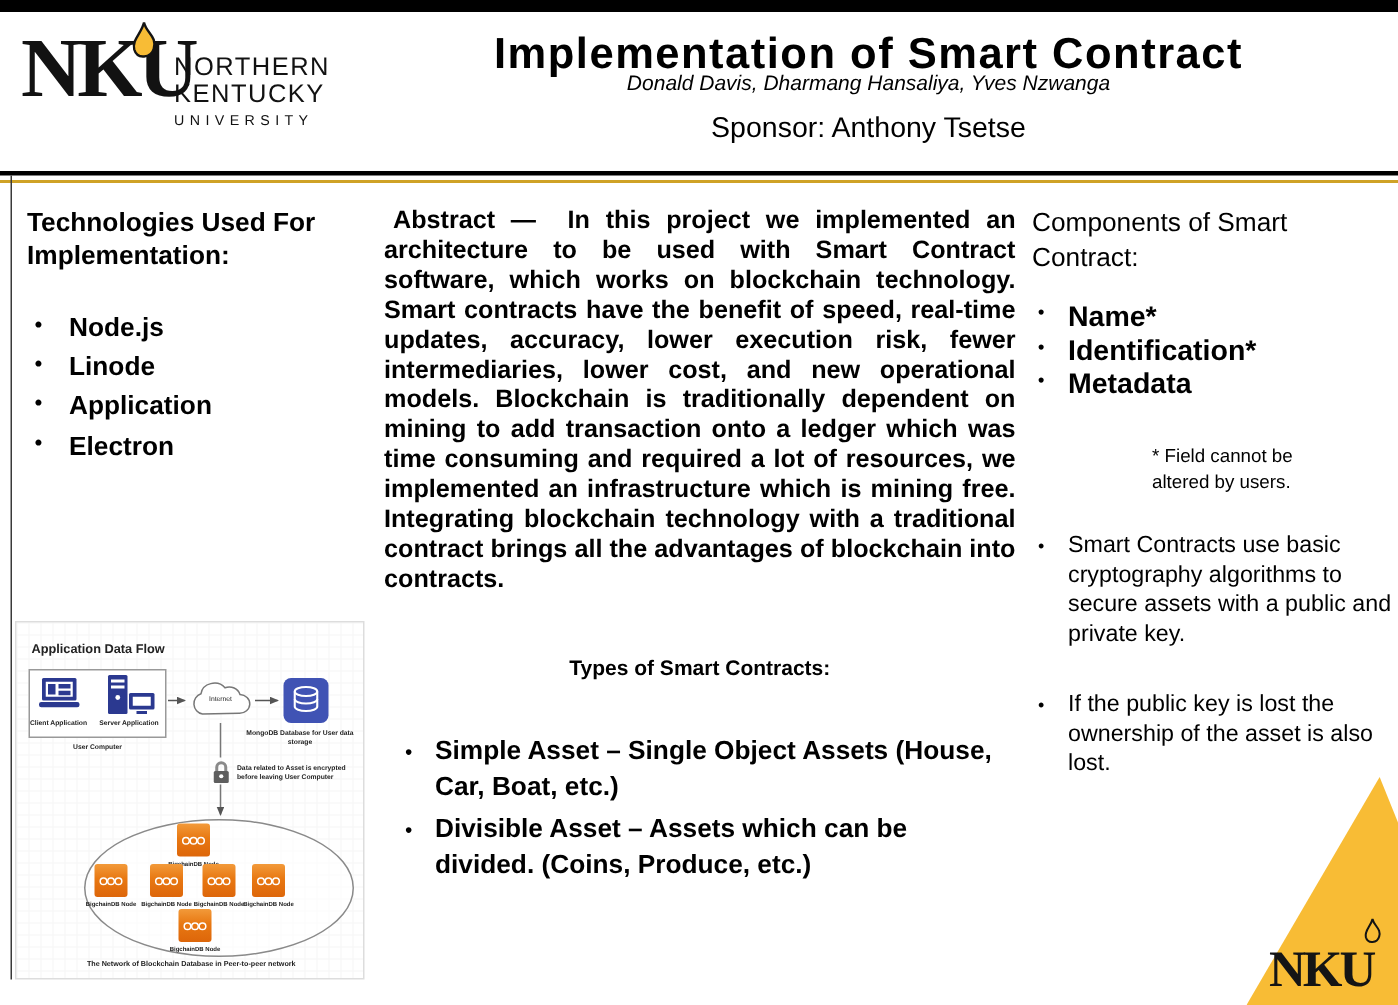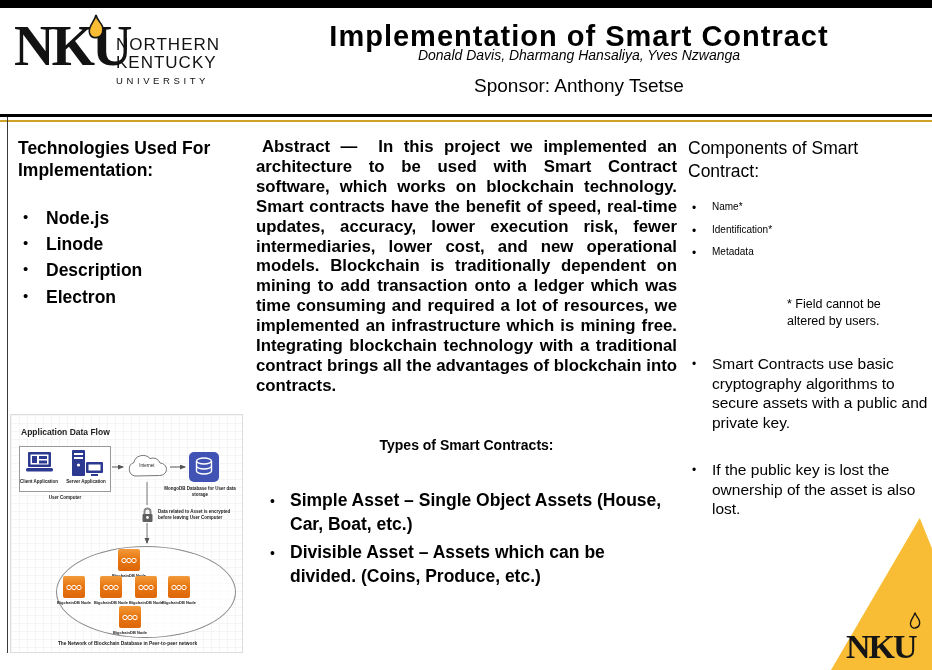--- a/index.html
+++ b/index.html
@@ -81,23 +81,23 @@
                    font-size:14px; font-weight:bold; }
   .types-list { position:absolute; left:268px; top:488px; width:404px; list-style:none; }
   .types-list li { position:relative; padding-left:22px; font-size:17.5px; font-weight:bold;
                    line-height:24px; margin-bottom:4px; }
   .types-list li::before { content:"•"; position:absolute; left:2px; top:1px; font-size:14px; font-weight:normal; }
 
   
   .right-heading { position:absolute; left:688px; top:137px; width:242px;
                    font-size:17.5px; font-weight:normal; line-height:1.3; }
   .comp-list { position:absolute; left:690px; top:201px; width:220px; list-style:none; }
-  .comp-list li { position:relative; padding-left:22px; font-size:10px; height:22.6px; }
+  .comp-list li { position:relative; padding-left:22px; font-size:19px; height:22.6px;font-weight:bold; }
   .comp-list li::before { content:"•"; position:absolute; left:2px; top:0; font-size:12px; }
-  .note { position:absolute; left:787px; top:296px; width:122px; font-size:12.5px; line-height:1.32; }
+  .note { position:absolute; left:768px; top:296px; width:122px; font-size:12.5px; line-height:1.32; }
   .fact { position:absolute; left:690px; width:240px; font-size:15.5px; line-height:19.6px; padding-left:22px; }
   .fact::before { content:"•"; position:absolute; left:2px; top:1px; font-size:12px; }
   .fact-1 { top:354px; }
   .fact-2 { top:460px; }
 
   
   .gold-triangle {
     position:absolute; right:0; bottom:0; width:102px; height:152px;
     background:#F8BC35;
     clip-path:polygon(88% 0, 100% 20%, 100% 100%, 1% 100%);
@@ -129,21 +129,21 @@
 <div class="authors">Donald Davis, Dharmang Hansaliya, Yves Nzwanga</div>
 <div class="sponsor">Sponsor: Anthony Tsetse</div>
 <div class="div-black"></div>
 <div class="div-gold"></div>
 <div class="left-rule"></div>
 
 <div class="left-heading">Technologies Used For Implementation:</div>
 <ul class="tech-list">
   <li>Node.js</li>
   <li>Linode</li>
-  <li>Description</li>
+  <li>Application</li>
   <li>Electron</li>
 </ul>
 
 <div class="diagram">
   <svg class="diag-lines" width="233" height="239" viewBox="0 0 233 239">
     <defs>
       <marker id="arrE" markerWidth="7" markerHeight="7" refX="5" refY="2.5" orient="auto">
         <path d="M0,0 L6,2.5 L0,5 Z" fill="#555"></path>
       </marker>
       <marker id="arrS" markerWidth="7" markerHeight="7" refX="1" refY="2.5" orient="auto-start-reverse">

